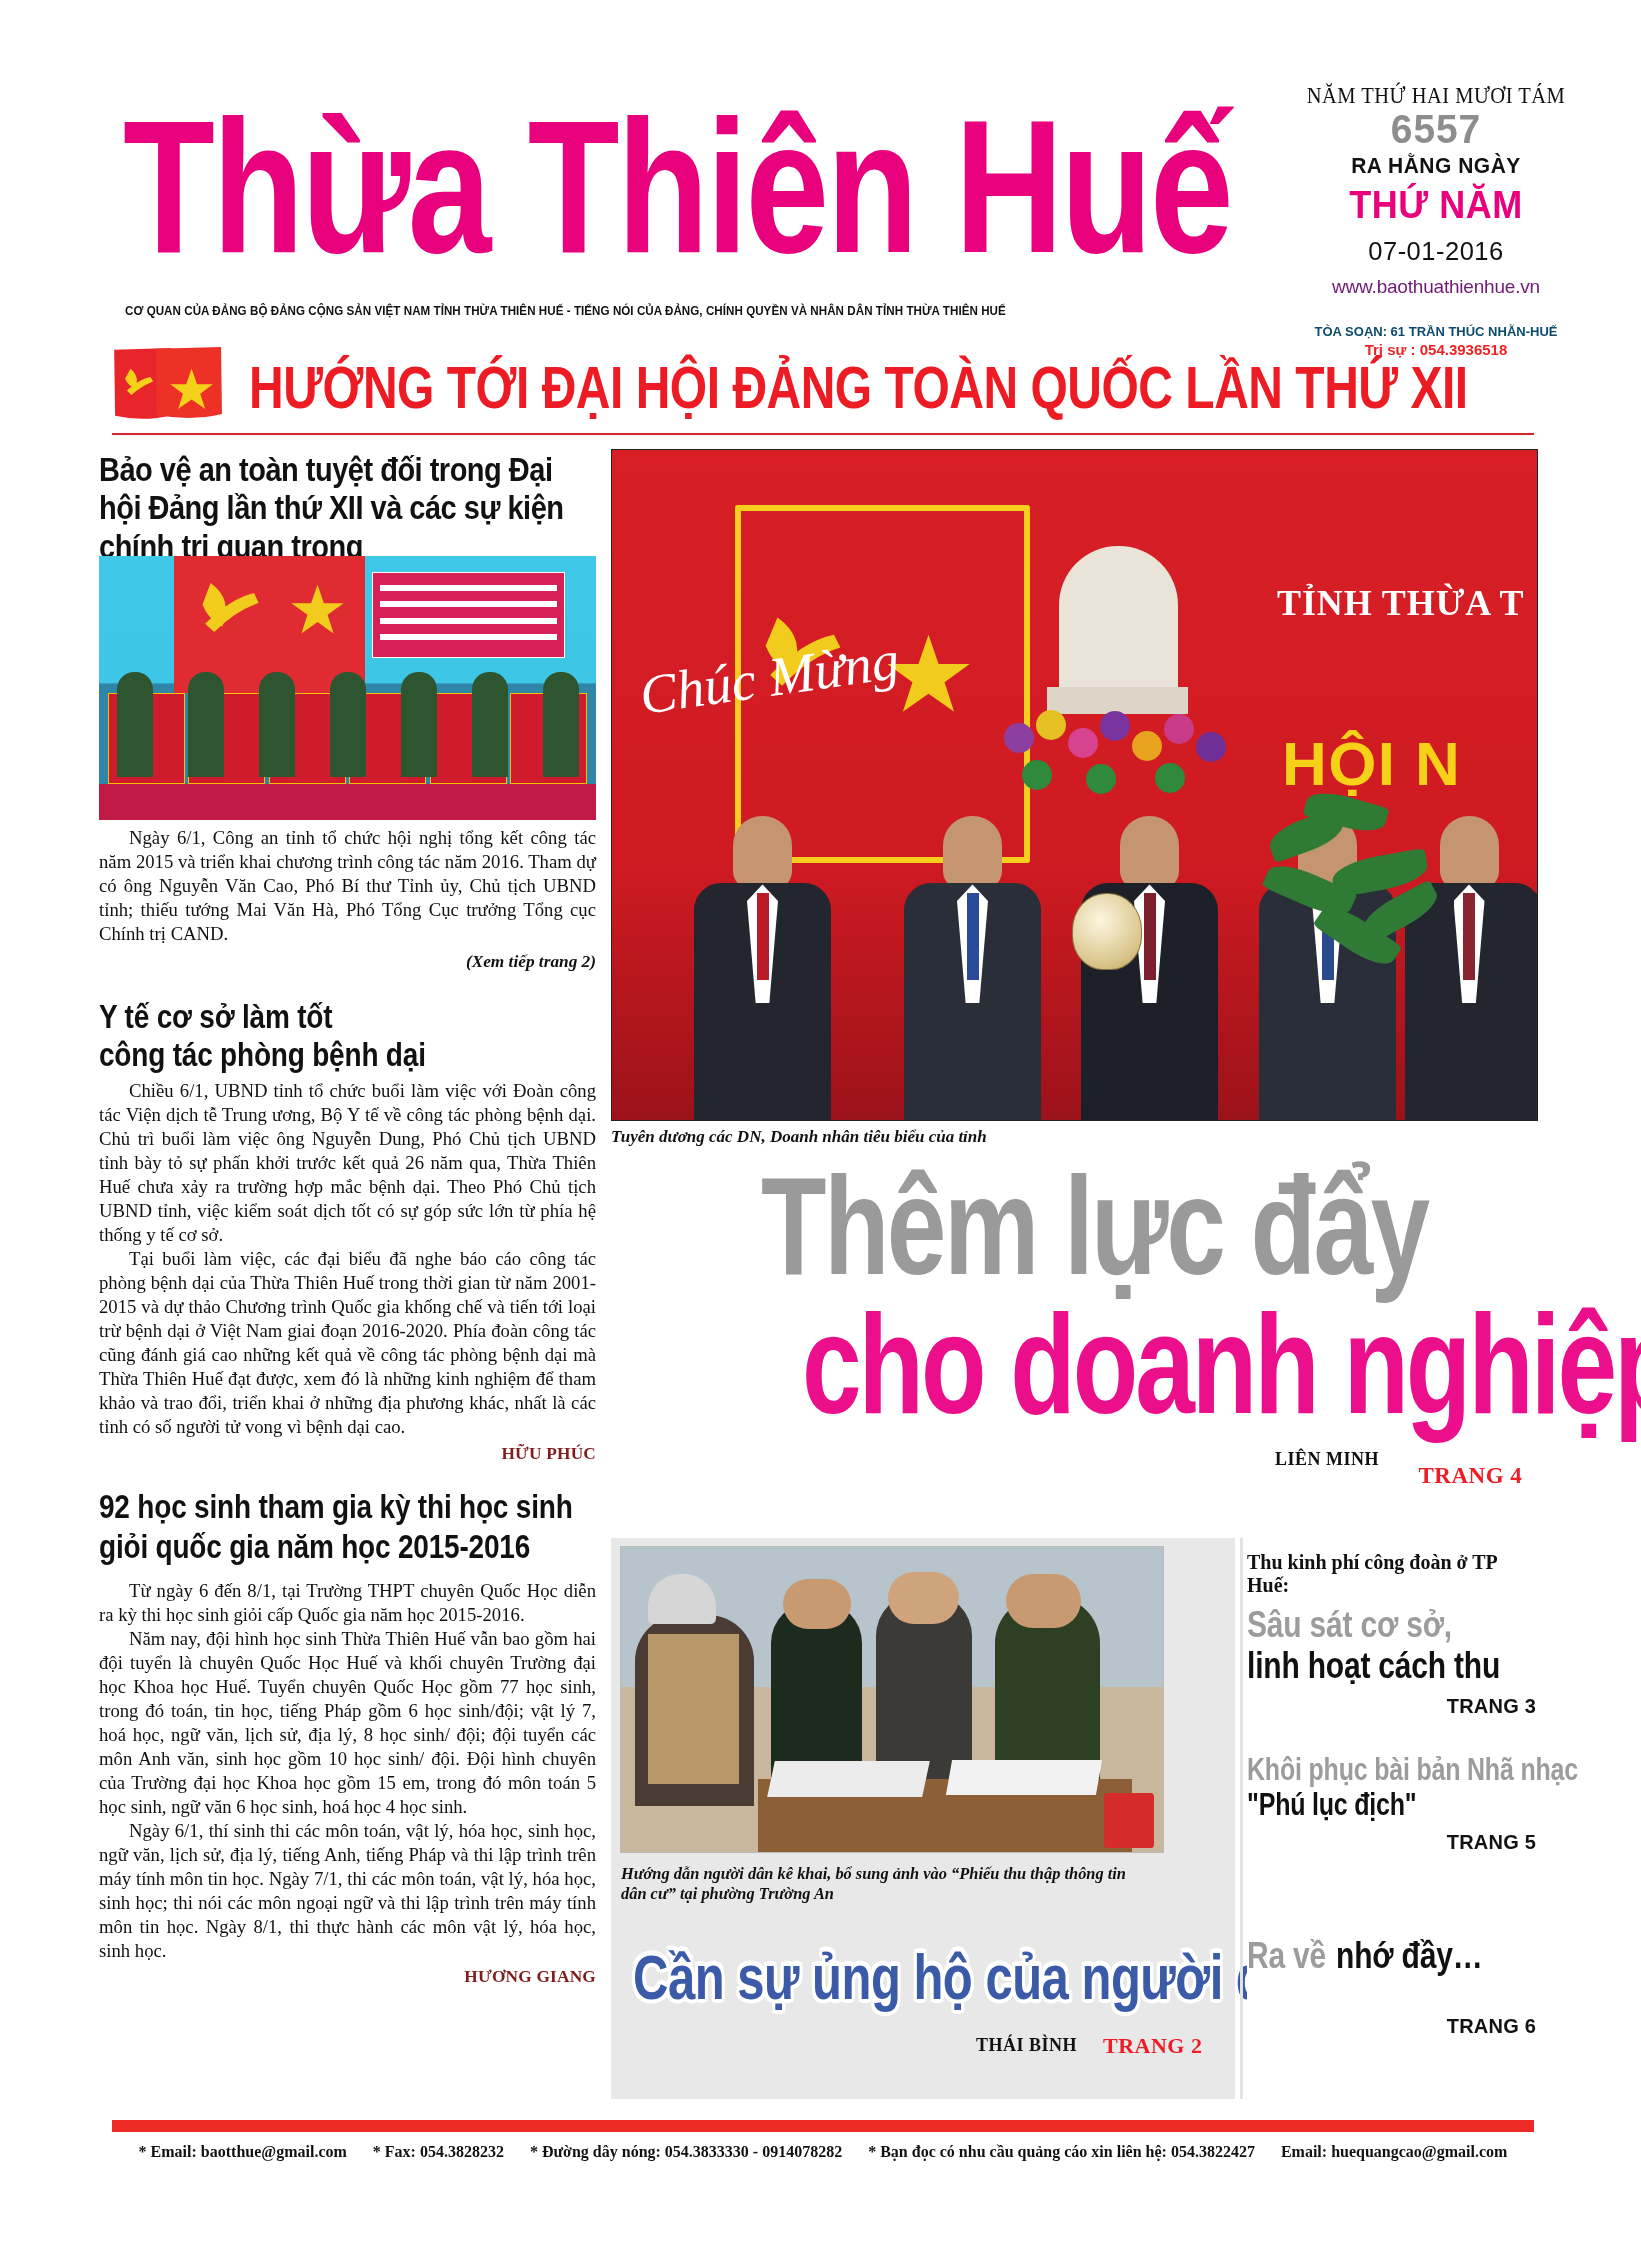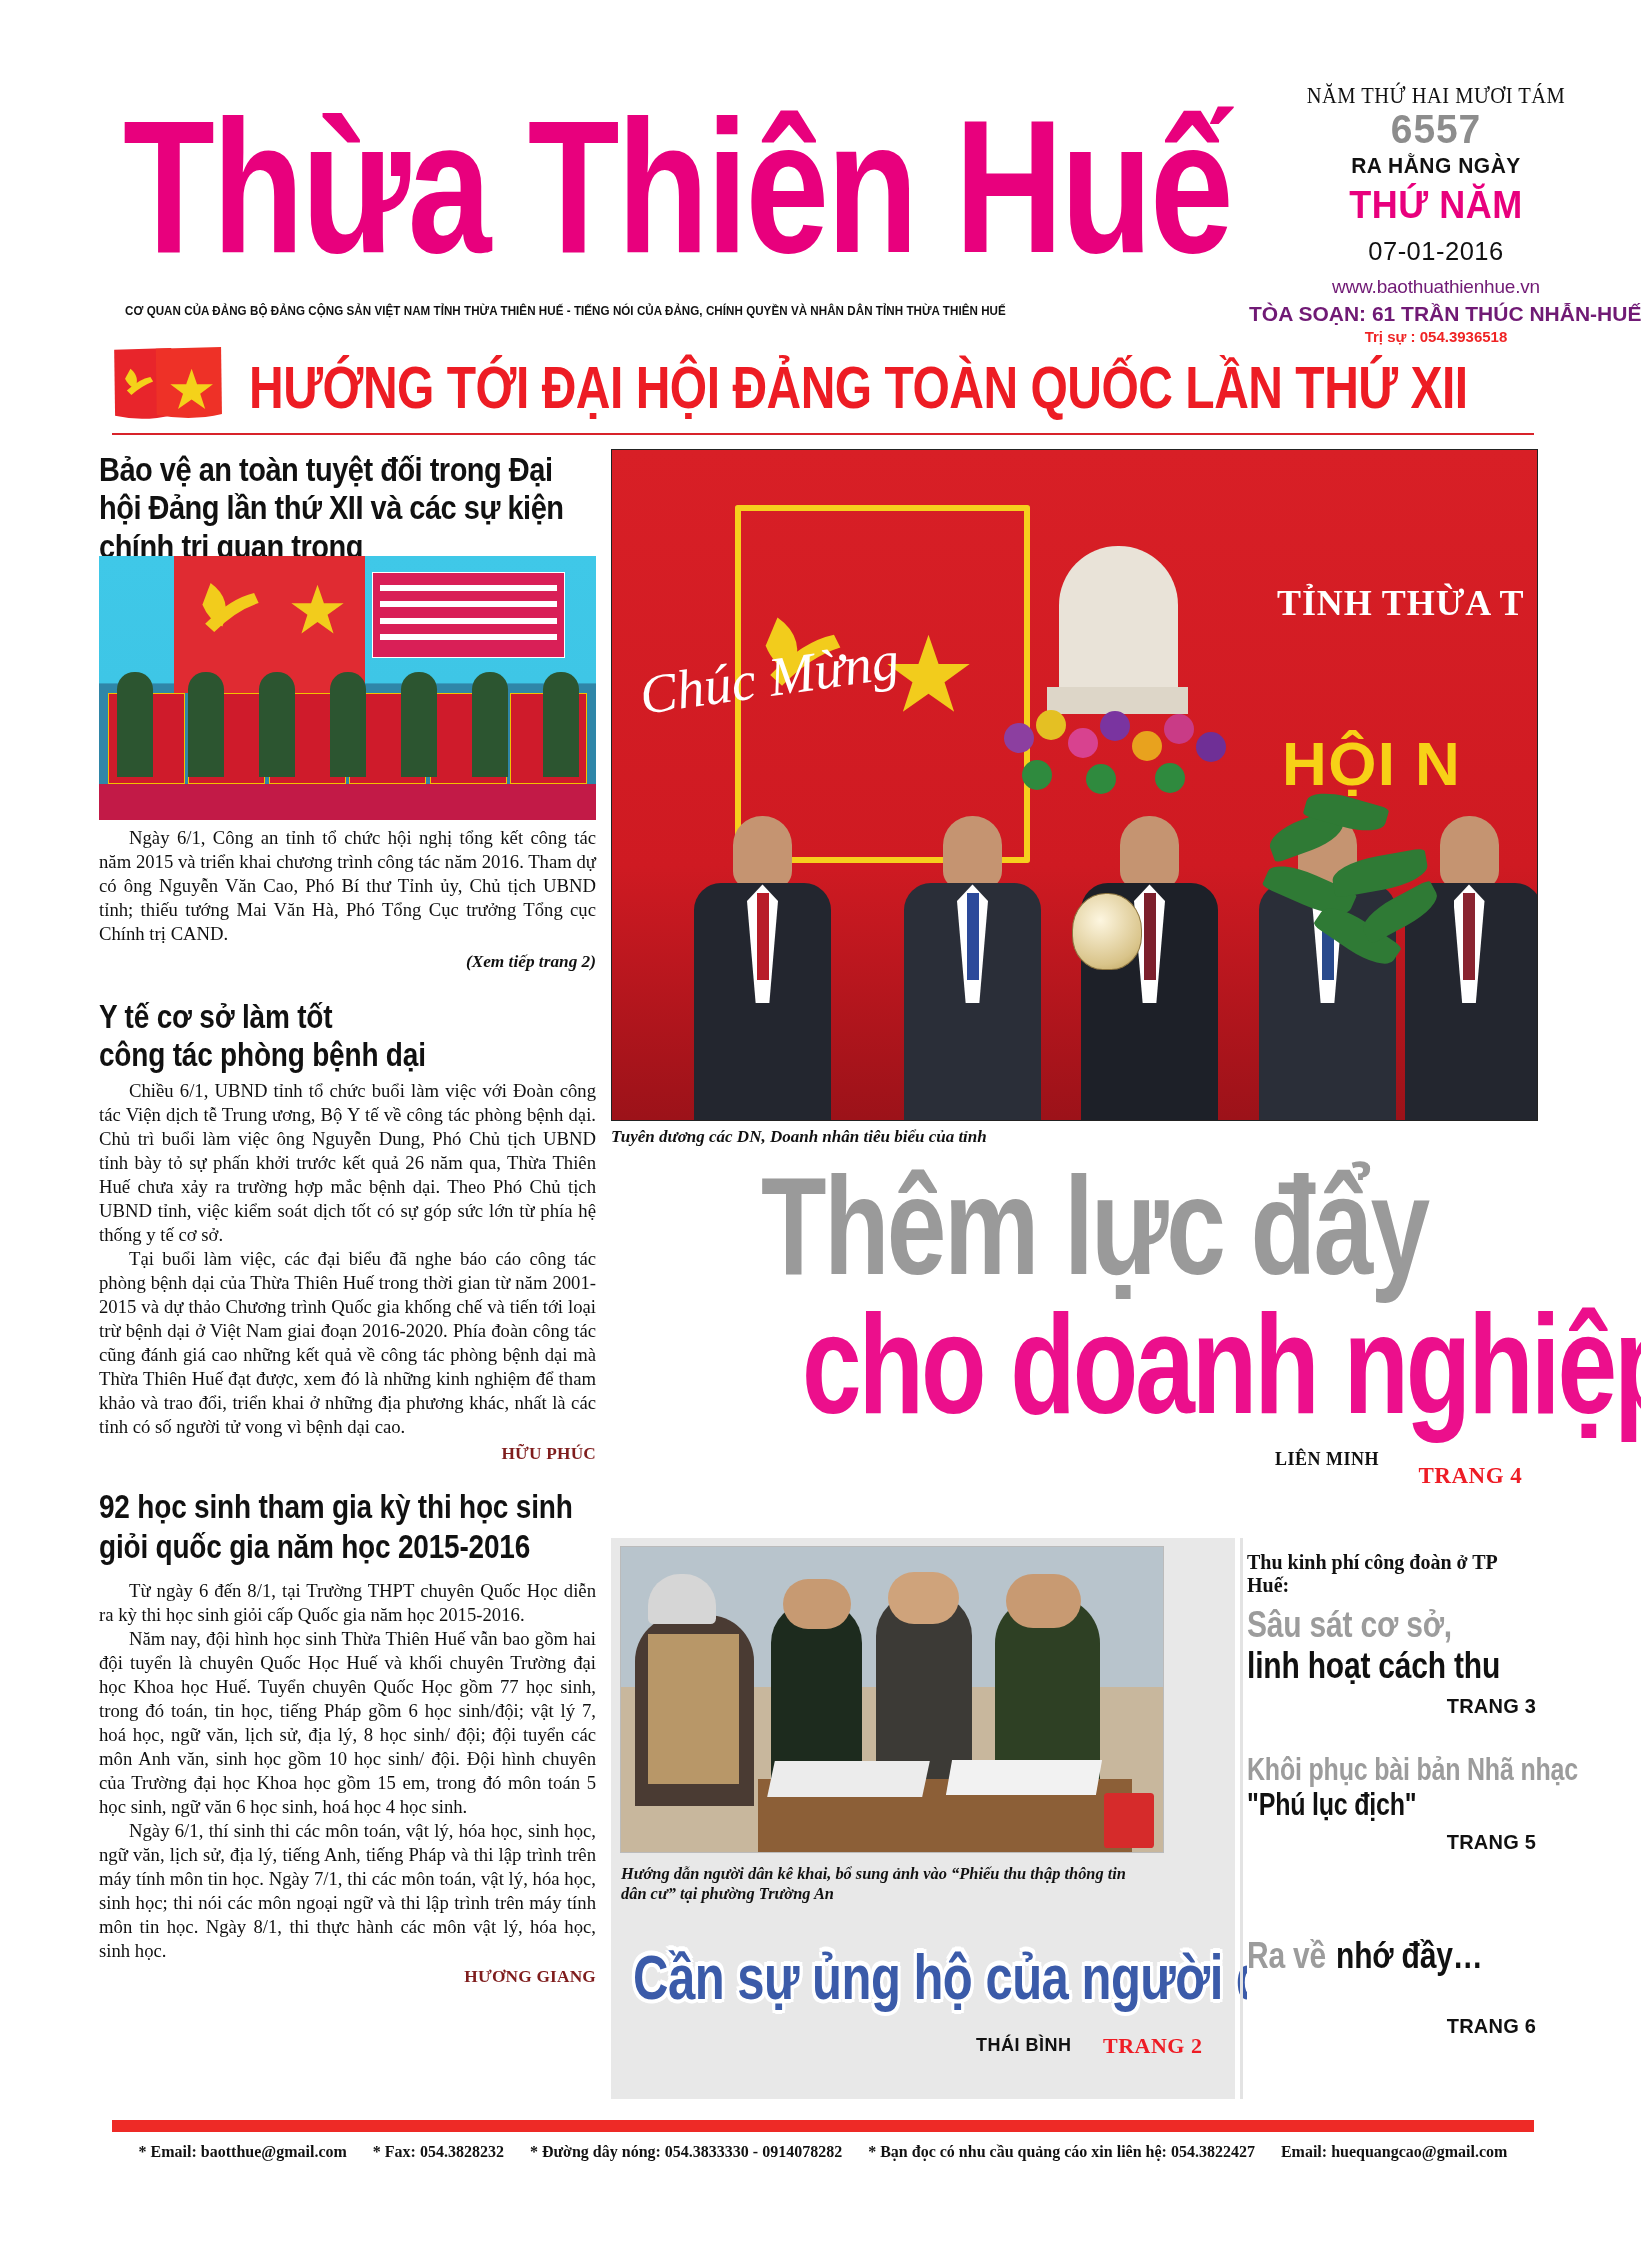--- a/index.html
+++ b/index.html
@@ -54,22 +54,22 @@
   }
   .mh-date{
     font-family:"Liberation Sans", sans-serif;font-size:25.5px;color:#111;
     margin-top:11px;letter-spacing:0.5px;
   }
   .mh-web{
     font-family:"Liberation Sans", sans-serif;font-size:19px;color:#701a75;
     margin-top:10px;letter-spacing:-0.2px;
   }
   .mh-addr{
-    font-family:"Liberation Sans", sans-serif;font-weight:bold;font-size:21px;
-    color:#701a75;margin-top:4px;letter-spacing:0px;white-space:nowrap;
+    font-family:"Liberation Sans", sans-serif;font-weight:bold;font-size:13px;
+    color:#0c4a6e;margin-top:26px;letter-spacing:0px;white-space:nowrap;
   }
   .mh-phone{
     font-family:"Liberation Sans", sans-serif;font-weight:bold;font-size:15px;
     color:#ef2324;margin-top:2.3px;
   }
 
   
   .banner{position:absolute;left:112px;top:351px;width:1422px;height:73px;}
   .banner-flag{position:absolute;left:0;top:-3.6px;width:123px;height:77px;}
   .banner-text{
@@ -200,21 +200,21 @@
     position:absolute;left:22px;top:406px;width:593px;
     font-family:"Liberation Sans", sans-serif;font-weight:bold;
     font-size:49px;line-height:51px;color:#3b5ba9;letter-spacing:-0.5px;
     white-space:nowrap;
     transform:scaleY(1.3);transform-origin:left top;
     text-shadow:
       -2.7px -2.7px 0 #fff, 2.7px -2.7px 0 #fff, -2.7px 2.7px 0 #fff, 2.7px 2.7px 0 #fff,
       0 -3.2px 0 #fff, 0 3.2px 0 #fff, -3.2px 0 0 #fff, 3.2px 0 0 #fff;
   }
   .bb-credit{position:absolute;left:365px;top:497px;
-    font-family:Liberation Sans, sans-serif;font-weight:bold;font-size:18px;color:#111;letter-spacing:0.5px;}
+    font-family:Liberation Serif, serif;font-weight:bold;font-size:18px;color:#111;letter-spacing:0.5px;}
   .bb-page{position:absolute;left:492px;top:495px;
     font-family:"Liberation Serif", serif;font-weight:bold;font-size:22px;color:#ee1c25;letter-spacing:0.5px;}
 
   
   .bb-right{position:absolute;left:636px;top:0;width:289px;height:561px;background:#fff;}
   .bb-right:before{content:"";position:absolute;left:-7.3px;top:0;width:3.2px;height:561px;background:#e3e3e3;}
   .tz-kicker{
     font-family:"Liberation Serif", serif;font-weight:bold;
     font-size:20px;line-height:23px;color:#111;
   }

